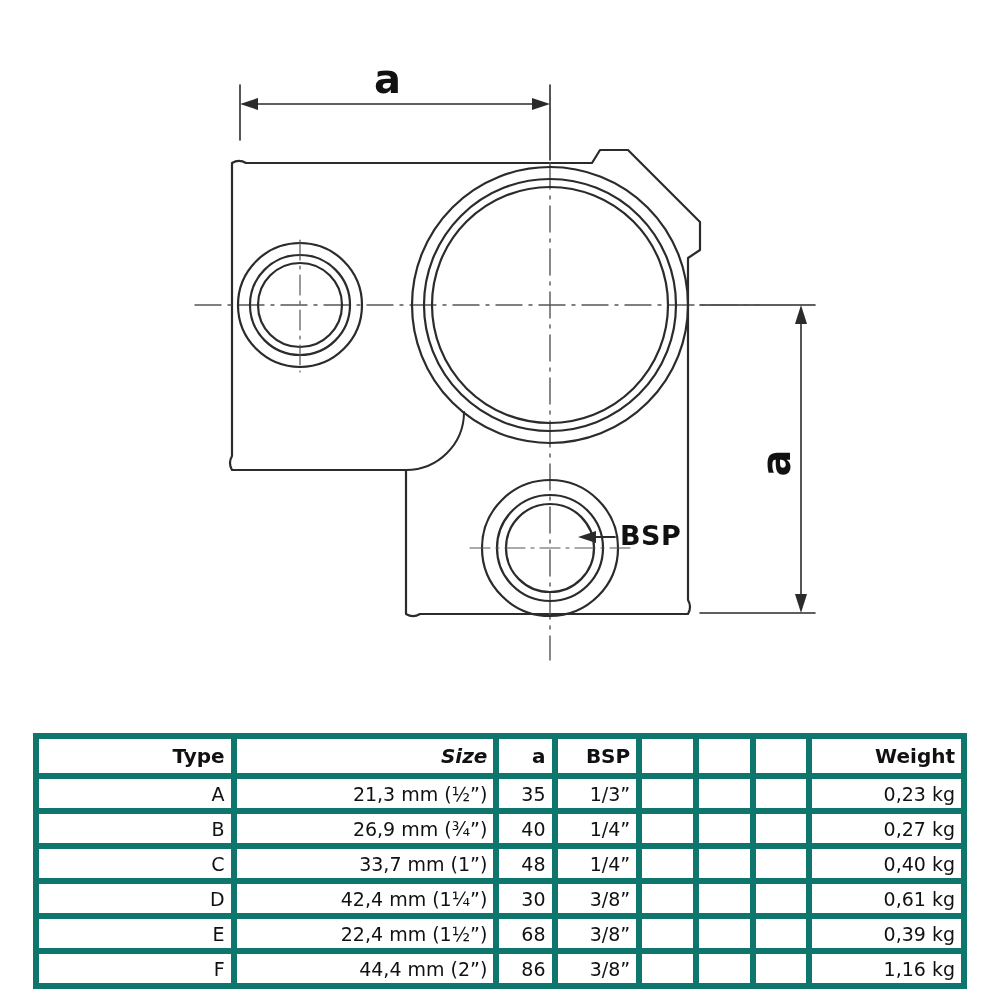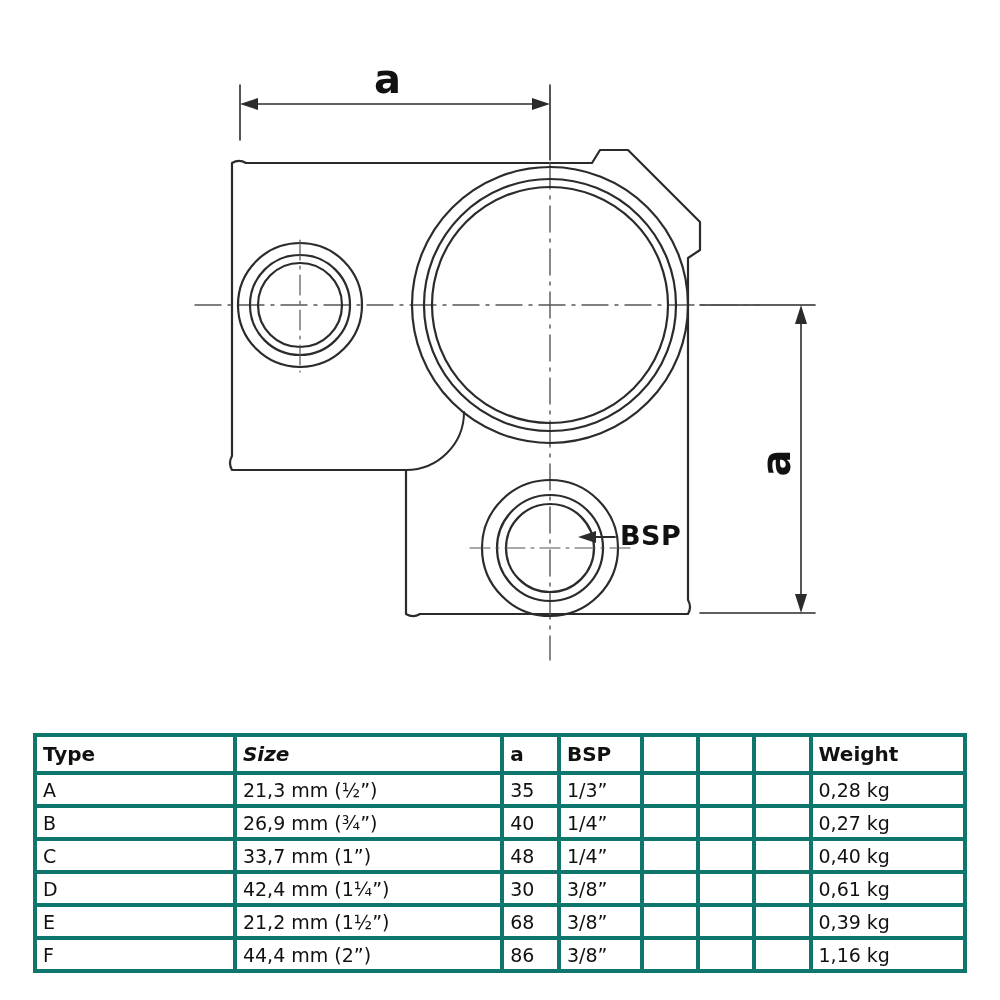--- a/index.html
+++ b/index.html
@@ -60,25 +60,25 @@
     top: 733px;
     width: 934px;
   }
   table.spec {
     border-collapse: collapse;
     width: 934px;
     font-size: 19px;
     color: #111;
   }
   table.spec td, table.spec th {
-    border: 4px solid #0f766e;
+    border: 6px solid #0f766e;
     padding: 2px 6px;
     height: 25px;
     line-height: 22px;
-    text-align: left;
+    text-align: right;
     font-weight: normal;
     font-family: "DejaVu Sans", sans-serif;
   }
   table.spec thead th {
     font-weight: bold;
     font-size: 20px;
     height: 30px;
   }
   .col-type   { width: 210px; }
   .col-size   { width: 290px; font-style: italic; }
@@ -197,21 +197,21 @@
       </thead>
       <tbody>
         <tr>
           <td>A</td>
           <td>21,3 mm (½”)</td>
           <td>35</td>
           <td>1/3”</td>
           <td class="cell-empty"></td>
           <td class="cell-empty"></td>
           <td class="cell-empty"></td>
-          <td>0,28 kg</td>
+          <td>0,23 kg</td>
         </tr>
         <tr>
           <td>B</td>
           <td>26,9 mm (¾”)</td>
           <td>40</td>
           <td>1/4”</td>
           <td class="cell-empty"></td>
           <td class="cell-empty"></td>
           <td class="cell-empty"></td>
           <td>0,27 kg</td>
@@ -231,21 +231,21 @@
           <td>42,4 mm (1¼”)</td>
           <td>30</td>
           <td>3/8”</td>
           <td class="cell-empty"></td>
           <td class="cell-empty"></td>
           <td class="cell-empty"></td>
           <td>0,61 kg</td>
         </tr>
         <tr>
           <td>E</td>
-          <td>21,2 mm (1½”)</td>
+          <td>22,4 mm (1½”)</td>
           <td>68</td>
           <td>3/8”</td>
           <td class="cell-empty"></td>
           <td class="cell-empty"></td>
           <td class="cell-empty"></td>
           <td>0,39 kg</td>
         </tr>
         <tr>
           <td>F</td>
           <td>44,4 mm (2”)</td>

